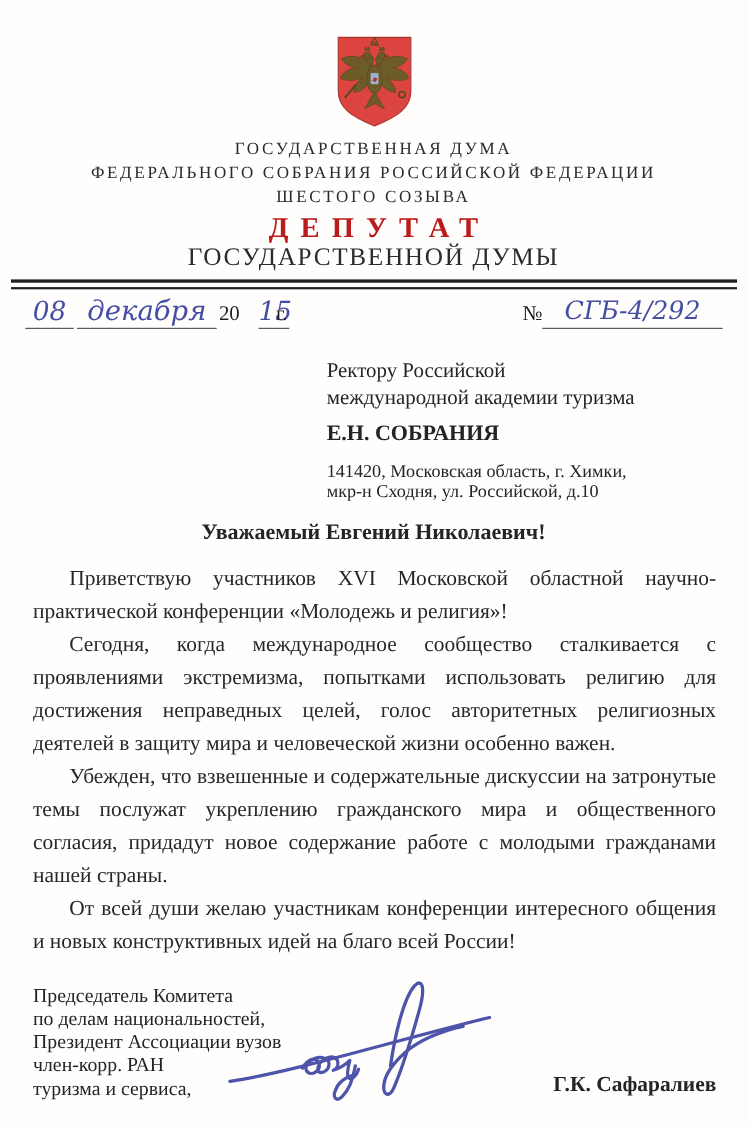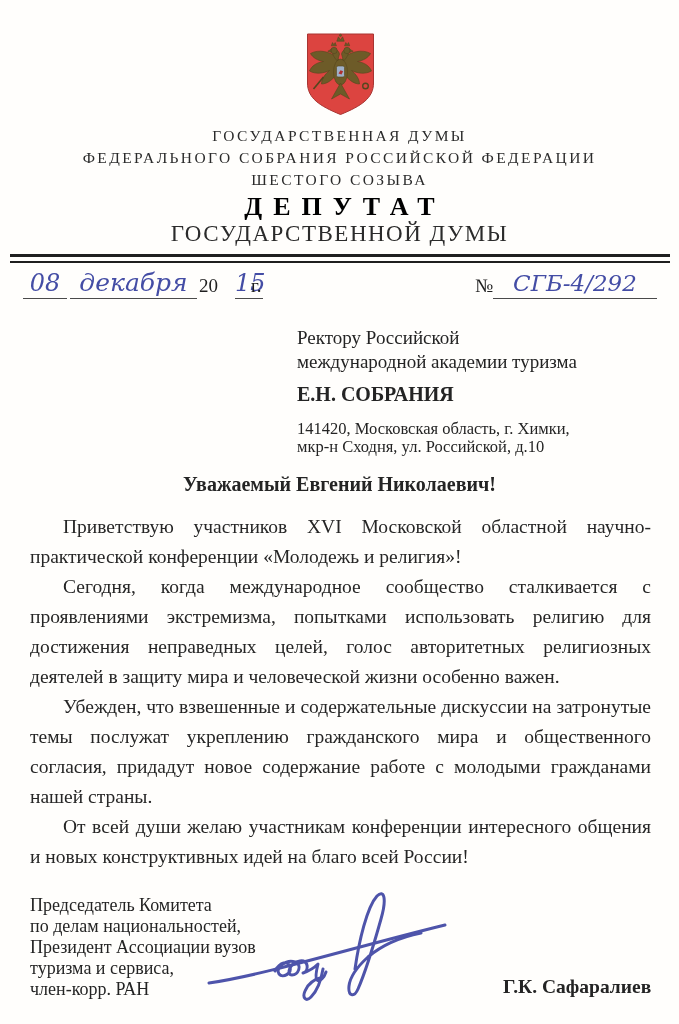--- a/index.html
+++ b/index.html
@@ -7,21 +7,21 @@
     position:relative;width:679px;height:1024px;margin:0 auto;
     background:#fffefc;overflow:hidden;
     font-family:"Liberation Serif",serif;color:#242424;
   }
   
   .arms{position:absolute;left:303px;top:31px;width:75px;height:86px;}
   .org{position:absolute;top:125px;left:0;width:100%;text-align:center;}
   .org-line{font-size:15.5px;letter-spacing:2.4px;line-height:22px;color:#2b2b2b;}
   .title1{
     position:absolute;top:192px;left:0;width:100%;text-align:center;
-    font-size:26px;font-weight:bold;letter-spacing:11px;text-indent:11px;color:#000000;
+    font-size:26px;font-weight:bold;letter-spacing:11px;text-indent:11px;color:#b91c1c;
   }
   .title2{
     position:absolute;top:221px;left:0;width:100%;text-align:center;
     font-size:23px;letter-spacing:1.5px;color:#2b2b2b;
   }
   .rule{
     position:absolute;top:254px;left:10px;right:9px;height:4px;
     border-top:3px solid #1f1f1f;border-bottom:2px solid #1f1f1f;
   }
   
@@ -86,21 +86,21 @@
       <path d="M33.3,10.2 l1.6,-4.4 l2.1,3.1 l2.1,-3.1 l1.6,4.4 Z"></path>
       <circle cx="37" cy="4.3" r="1.1"></circle>
       <path d="M20,46 L10,58" stroke-width="1.7" fill="none"></path>
       <circle cx="62" cy="55" r="2.8" fill="none" stroke-width="1.4"></circle>
     </g>
     <rect x="33" y="35" width="8" height="11" rx="1.5" fill="#9fb0c8" stroke="#55471e" stroke-width="0.6"></rect>
     <path d="M35,42.5 l2,-3.2 l2.6,1 l-1.6,3.2 Z" fill="#b03030"></path>
   </svg>
 
   <div class="org">
-    <div class="org-line">ГОСУДАРСТВЕННАЯ ДУМЫ</div>
+    <div class="org-line">ГОСУДАРСТВЕННАЯ ДУМА</div>
     <div class="org-line">ФЕДЕРАЛЬНОГО СОБРАНИЯ РОССИЙСКОЙ ФЕДЕРАЦИИ</div>
     <div class="org-line">ШЕСТОГО СОЗЫВА</div>
   </div>
   <div class="title1">ДЕПУТАТ</div>
   <div class="title2">ГОСУДАРСТВЕННОЙ ДУМЫ</div>
 
   <div class="rule"></div>
 
   <div class="dateline">
     <span class="field hw f-day">08</span>
@@ -128,22 +128,22 @@
     <p>Приветствую участников XVI Московской областной научно-практической конференции «Молодежь и религия»!</p>
     <p>Сегодня, когда международное сообщество сталкивается с проявлениями экстремизма, попытками использовать религию для достижения неправедных целей, голос авторитетных религиозных деятелей в защиту мира и человеческой жизни особенно важен.</p>
     <p>Убежден, что взвешенные и содержательные дискуссии на затронутые темы послужат укреплению гражданского мира и общественного согласия, придадут новое содержание работе с молодыми гражданами нашей страны.</p>
     <p>От всей души желаю участникам конференции интересного общения и новых конструктивных идей на благо всей России!</p>
   </div>
 
   <div class="sig-position">
     <div>Председатель Комитета</div>
     <div>по делам национальностей,</div>
     <div>Президент Ассоциации вузов</div>
+    <div>член-корр. РАН</div>
     <div>туризма и сервиса,</div>
-    <div>член-корр. РАН</div>
   </div>
 
   <svg class="sig-svg" viewBox="0 0 245 115" aria-hidden="true">
     <g fill="none" stroke="#454ba6" stroke-width="3" stroke-linecap="round" stroke-linejoin="round" opacity="0.95">
       <path d="M4,94 C60,86 150,58 240,36"></path>
       <path d="M70,82 c5,-9 13,-11 15,-4 c2,6 -7,12 -11,7 c-4,-6 7,-15 16,-12 c8,3 3,13 -3,13 c-6,0 -3,-12 8,-14 c9,-1.5 9,10 3,12 c6,-2 11,-5 15,-9 c-2,8 -3,14 -1,16 c3,2 7,-2 9,-8"></path>
       <path d="M118,80 c-2,12 -6,22 -12,28 c-5,5 -9,1 -6,-6 c3,-8 10,-12 18,-14"></path>
       <path d="M150,80 C154,52 162,18 172,7 C179,0 182,9 176,30 C169,55 160,84 153,100 C149,109 143,107 144,97 C145,88 152,78 163,68 C176,57 196,48 216,44"></path>
     </g>
   </svg>

